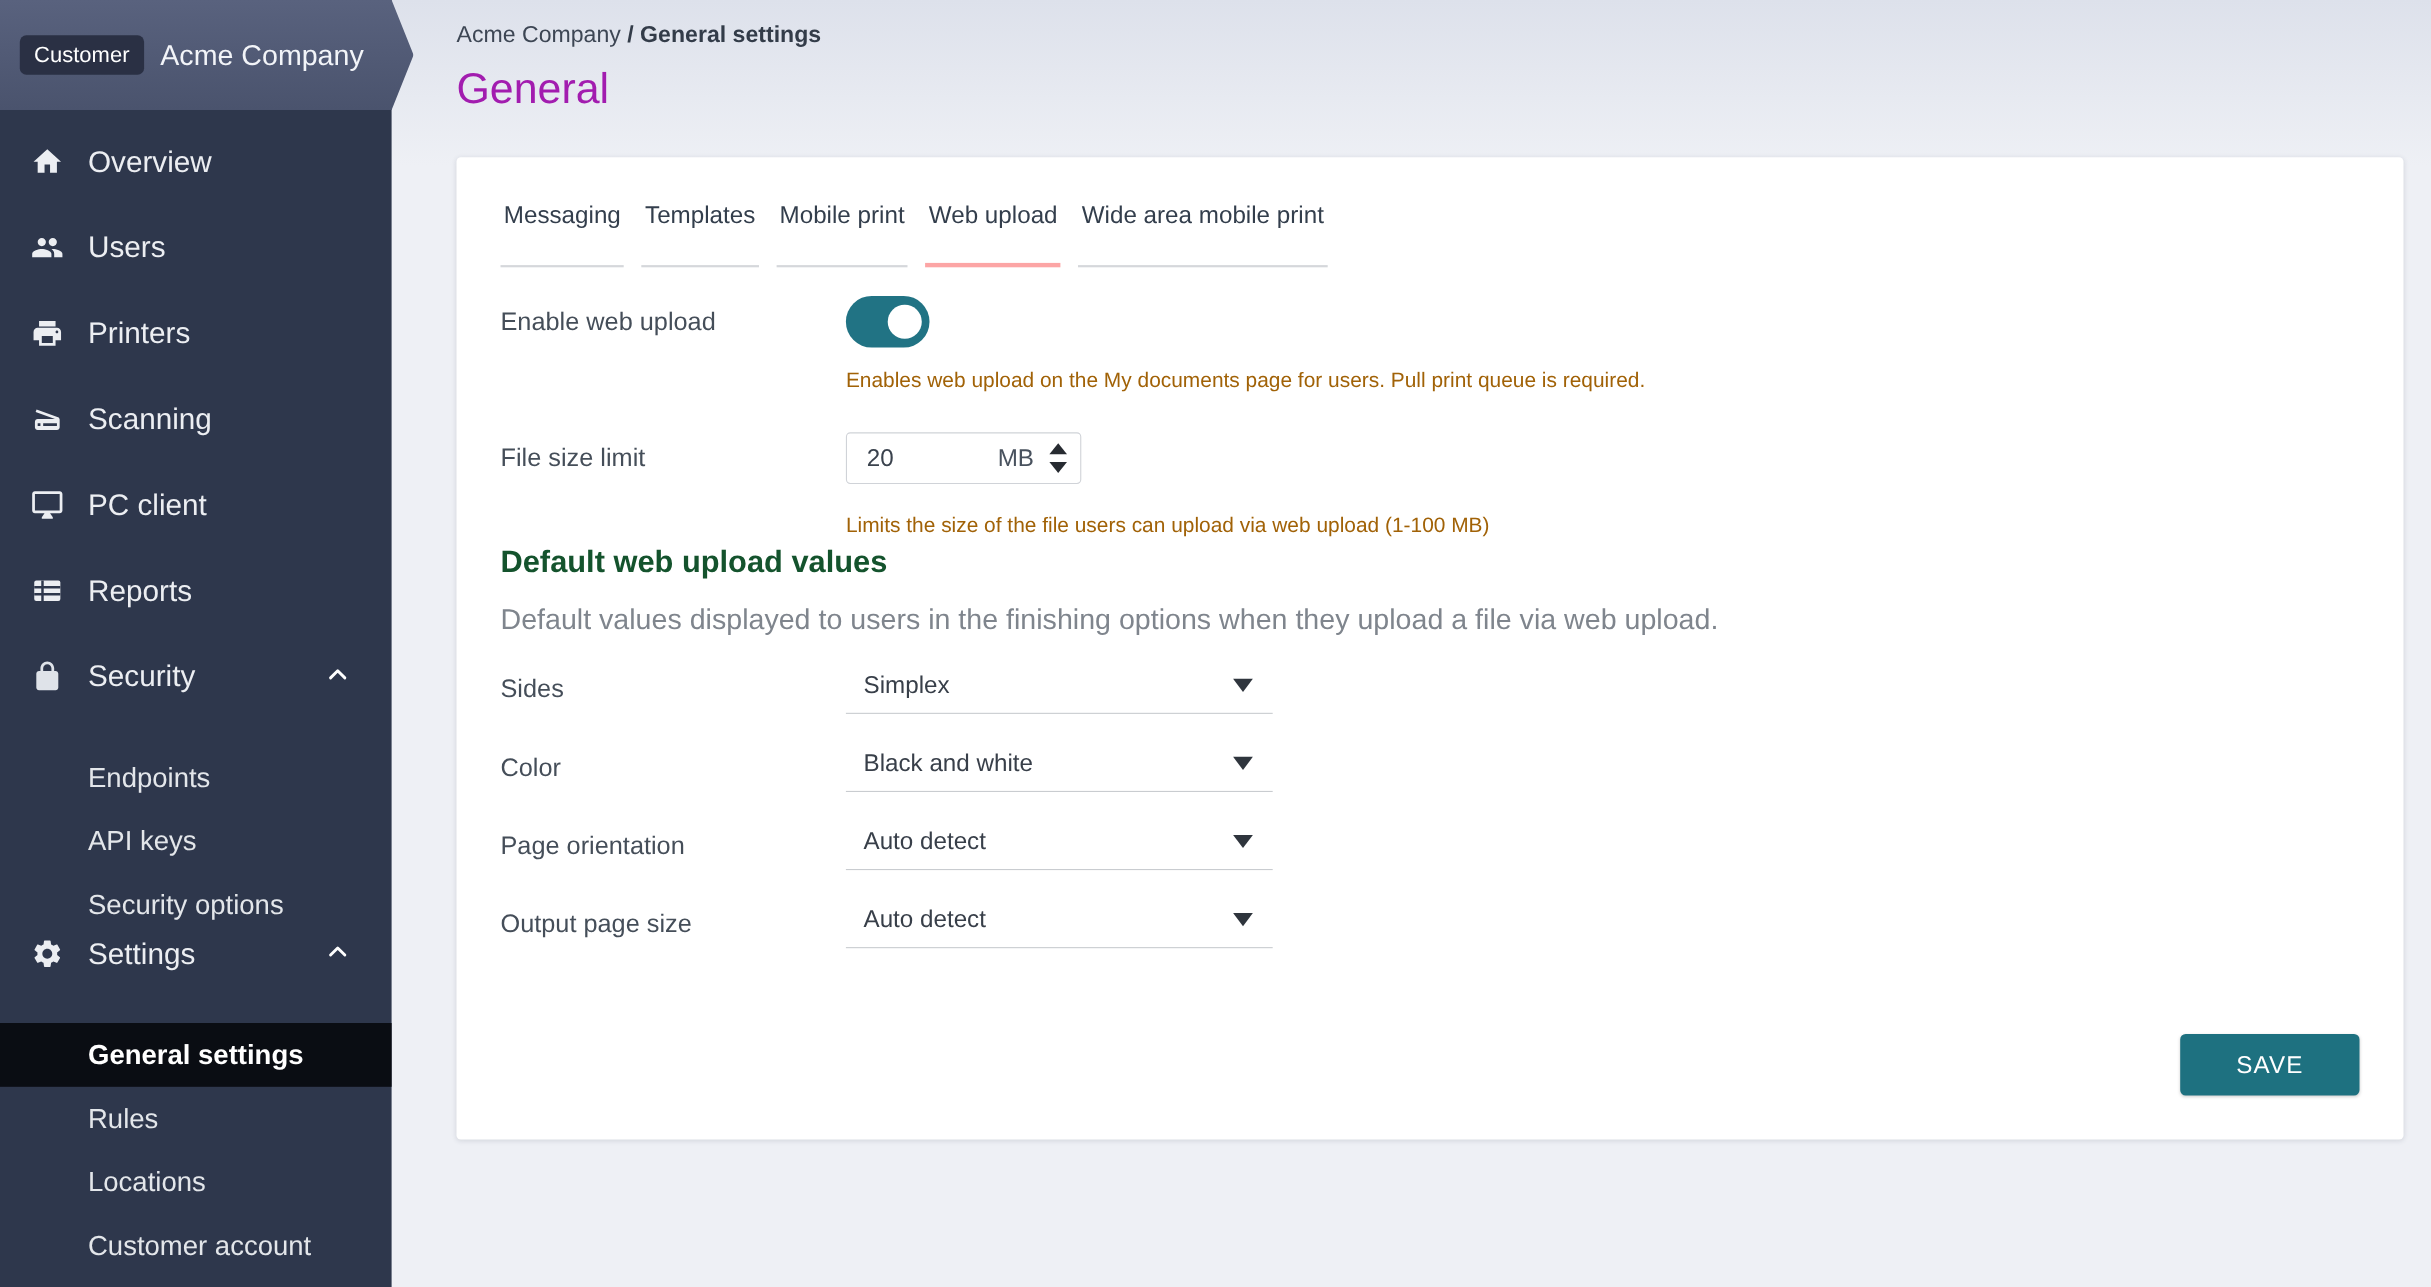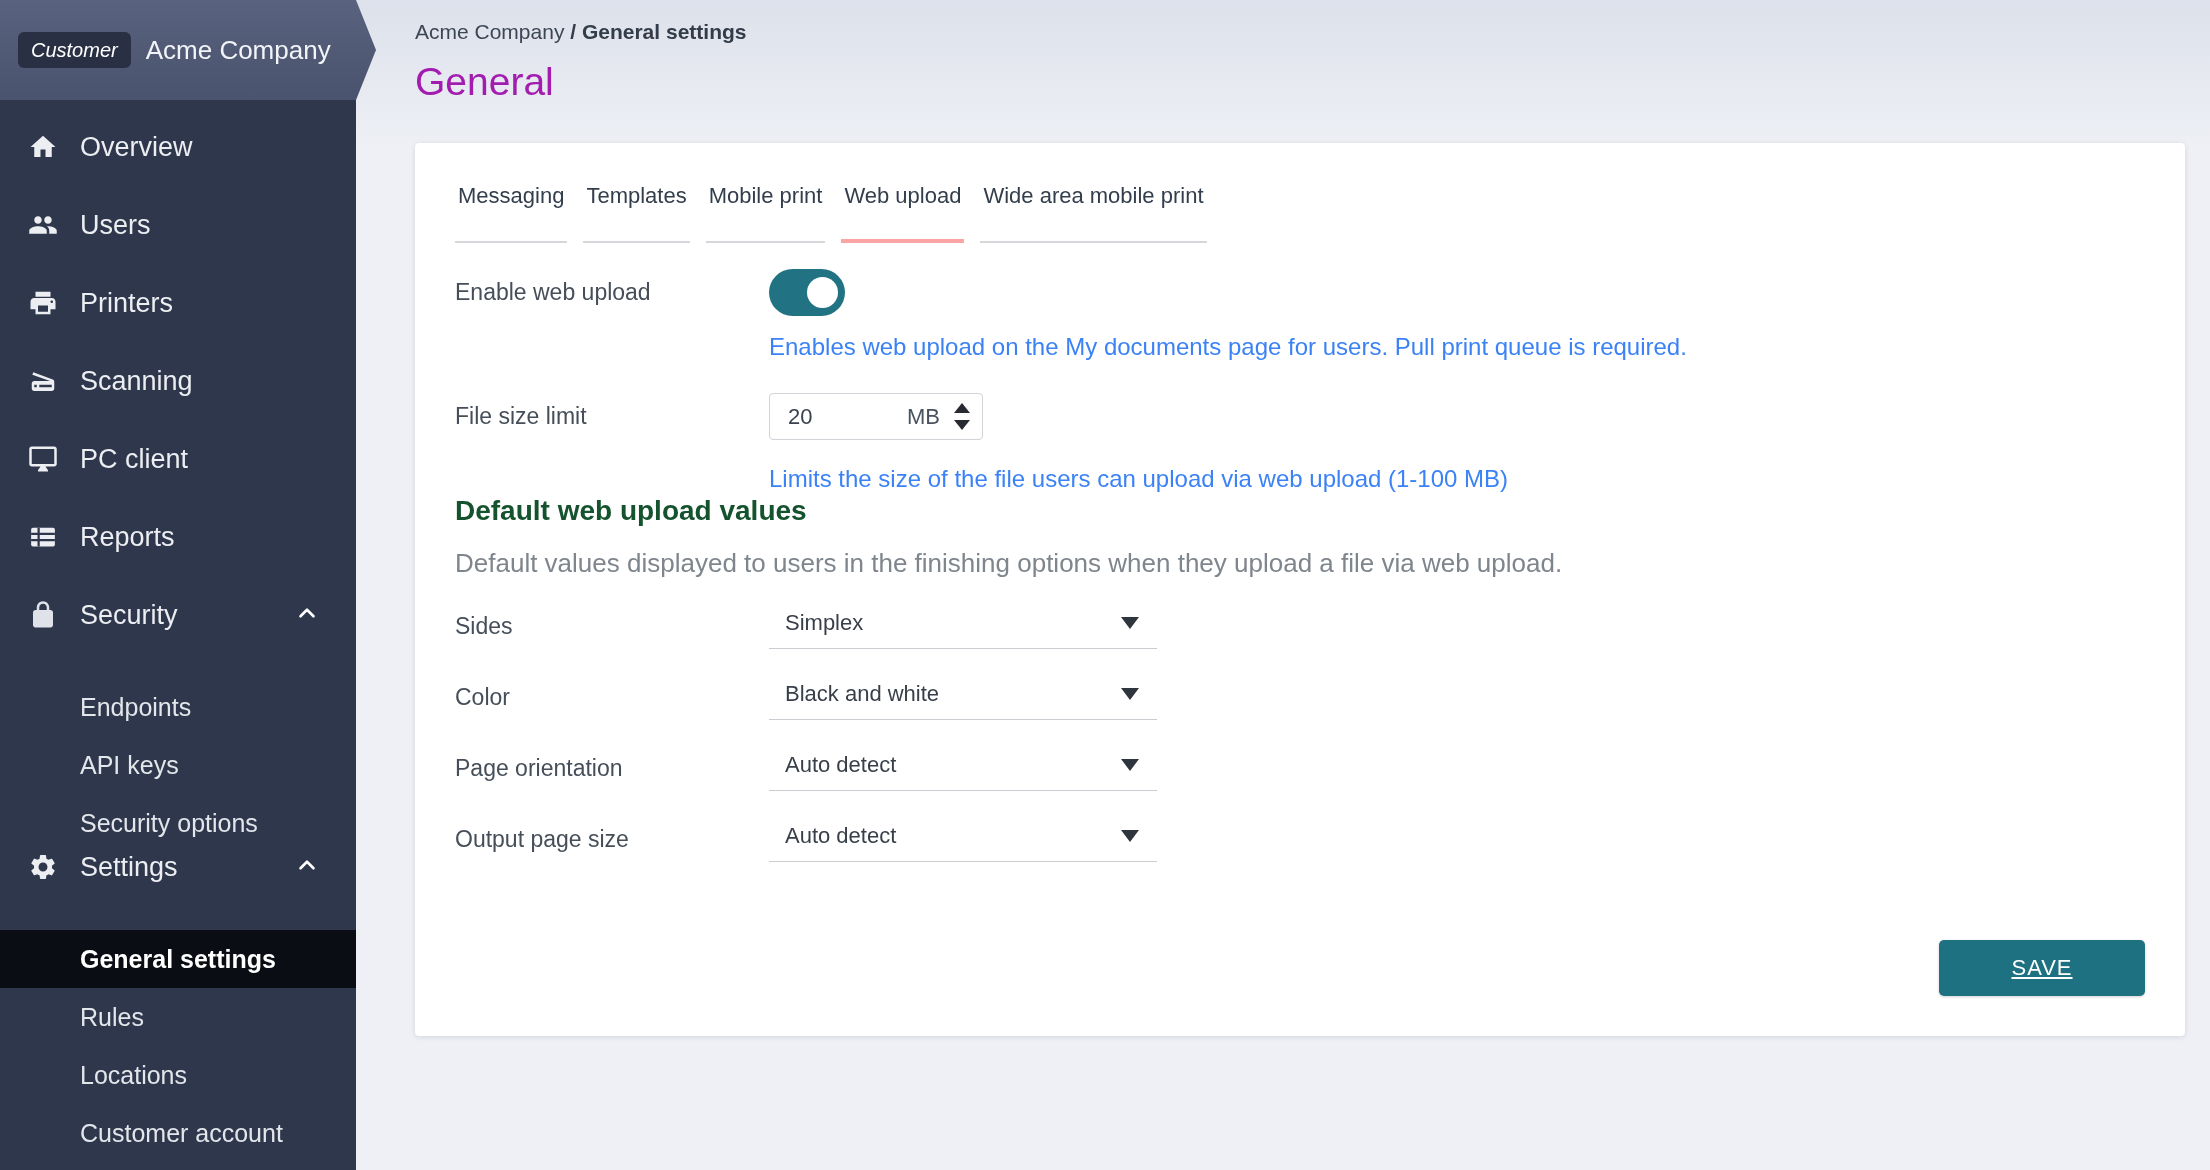--- a/index.html
+++ b/index.html
@@ -25,21 +25,21 @@
     width:376px; height:100px;
     background:linear-gradient(180deg,#59627e 0%,#4a536d 100%);
     clip-path:polygon(0 0, 356px 0, 376px 50%, 356px 100%, 0 100%);
     display:flex; align-items:center;
     padding-left:18px;
   }
   .customer-badge {
     background:#2a3044; color:#ffffff;
     font-size:20px; line-height:1;
     padding:8px 13px; border-radius:6px;
-    font-weight:400; white-space:nowrap;font-style:italic;
+    font-weight:400; white-space:nowrap;
   }
   .company-name {
     color:#f2f4f8; font-size:26px; margin-left:15px; white-space:nowrap;
   }
   nav.menu { padding-top:132px; }
   .nav-item {
     height:78px; display:flex; align-items:flex-start;
     padding:0 36px 0 28px; cursor:pointer;
     font-size:27px; color:#eceef2;
   }
@@ -94,21 +94,21 @@
     padding-bottom:30px;
     border-bottom:4px solid #fca5a5;
   }
 
   
   .field-row { display:flex; align-items:center; }
   .field-label {
     width:314px; flex:0 0 314px;
     font-size:23px; font-weight:500; color:#454e59;
   }
-  .helper { margin-left:314px; font-size:24px; color:#3b82f6; line-height:30px; }
+  .helper { margin-left:314px; font-size:19px; color:#a16207; line-height:30px; }
 
   .row-toggle { margin-top:26px; }
   .toggle {
     width:76px; height:47px; border-radius:24px;
     background:#217384; position:relative; cursor:pointer;
   }
   .toggle .knob {
     position:absolute; top:8px; right:7px;
     width:31px; height:31px; border-radius:50%;
     background:#ffffff;
@@ -148,28 +148,27 @@
   }
   .select-value { font-size:22px; color:#383f49; }
   .caret-down {
     width:0; height:0;
     border-left:9px solid transparent; border-right:9px solid transparent;
     border-top:12px solid #2f353d;
   }
 
   .save-row { margin-top:46px; display:flex; justify-content:flex-end; }
   .save-btn {
-    width:206px; height:56px;
+    width:163px; height:56px;
     background:#1e7180; color:#ffffff;
     border:0; border-radius:5px;
     font-size:22px; letter-spacing:1px;
     font-family:"Liberation Sans", sans-serif;
     cursor:pointer;
     box-shadow:0 1px 3px rgba(0,0,0,0.18);
-    text-decoration:underline;
   }
 </style>
 </head>
 <body>
 
 <aside class="sidebar">
   <div class="sidebar-header">
     <span class="customer-badge">Customer</span>
     <span class="company-name">Acme Company</span>
   </div>

